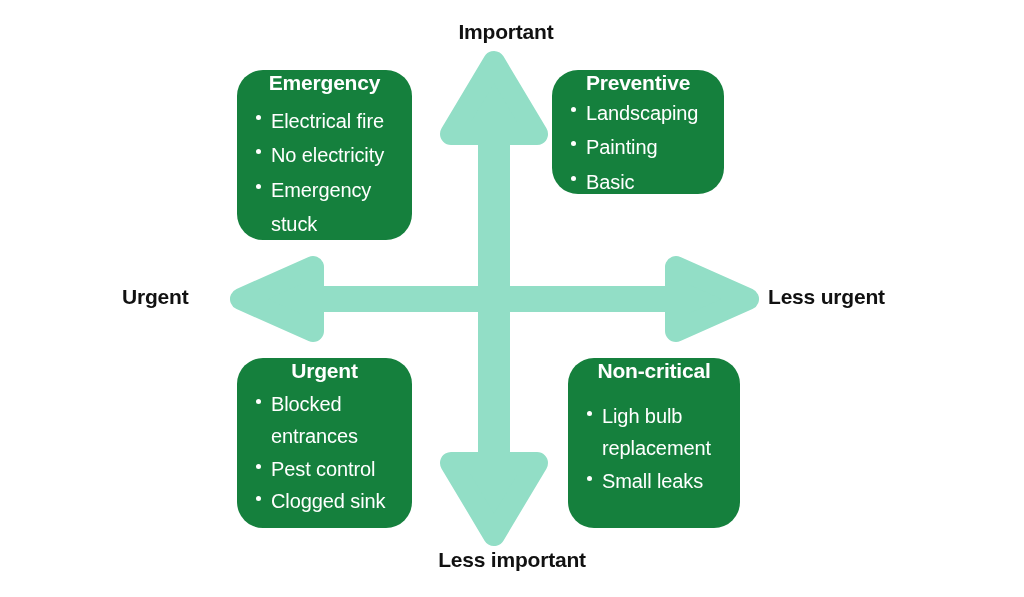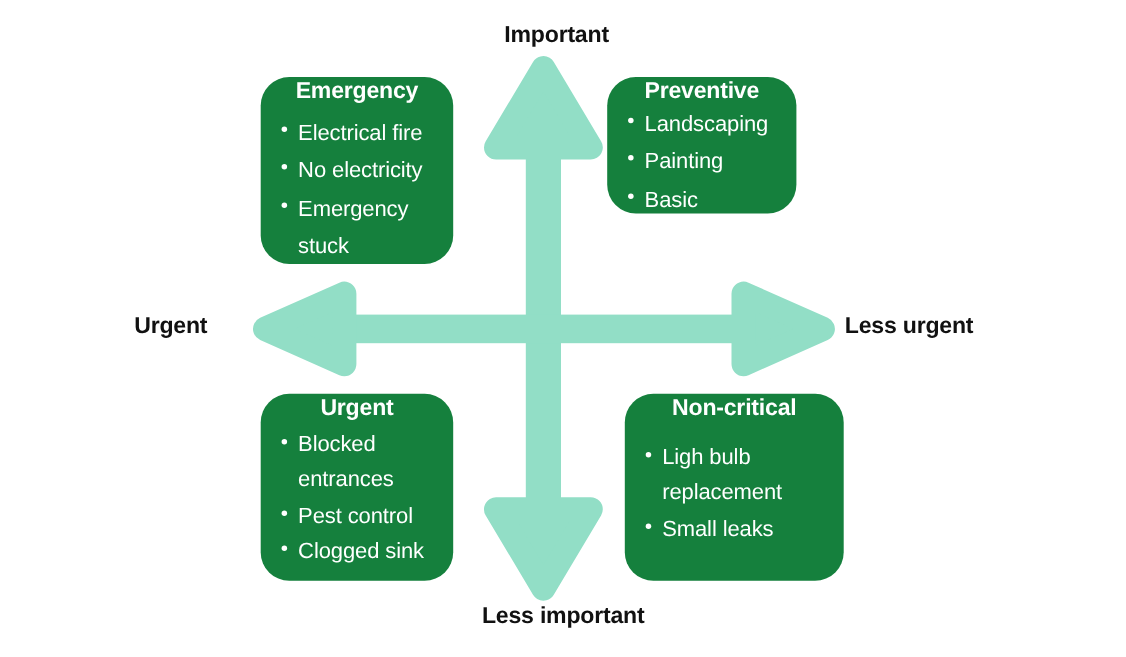--- a/index.html
+++ b/index.html
@@ -62,21 +62,21 @@
     position: absolute;
     background: #15803d;
     border-radius: 26px;
     box-sizing: border-box;
     color: #ffffff;
     padding: 1px 16px 12px 16px;
   }
   #card-emergency   { left: 237px; top: 70px;  width: 175px; height: 170px; }
   #card-preventive  { left: 552px; top: 70px;  width: 172px; height: 124px; }
   #card-urgent      { left: 237px; top: 358px; width: 175px; height: 170px; }
-  #card-noncritical { left: 568px; top: 358px; width: 199px; height: 170px; }
+  #card-noncritical { left: 568px; top: 358px; width: 172px; height: 170px; }
 
   .card-title {
     font-weight: bold;
     font-size: 21px;
     text-align: center;
     color: #ffffff;
     line-height: 1.1;
     letter-spacing: -0.2px;
   }
   .card-list {

